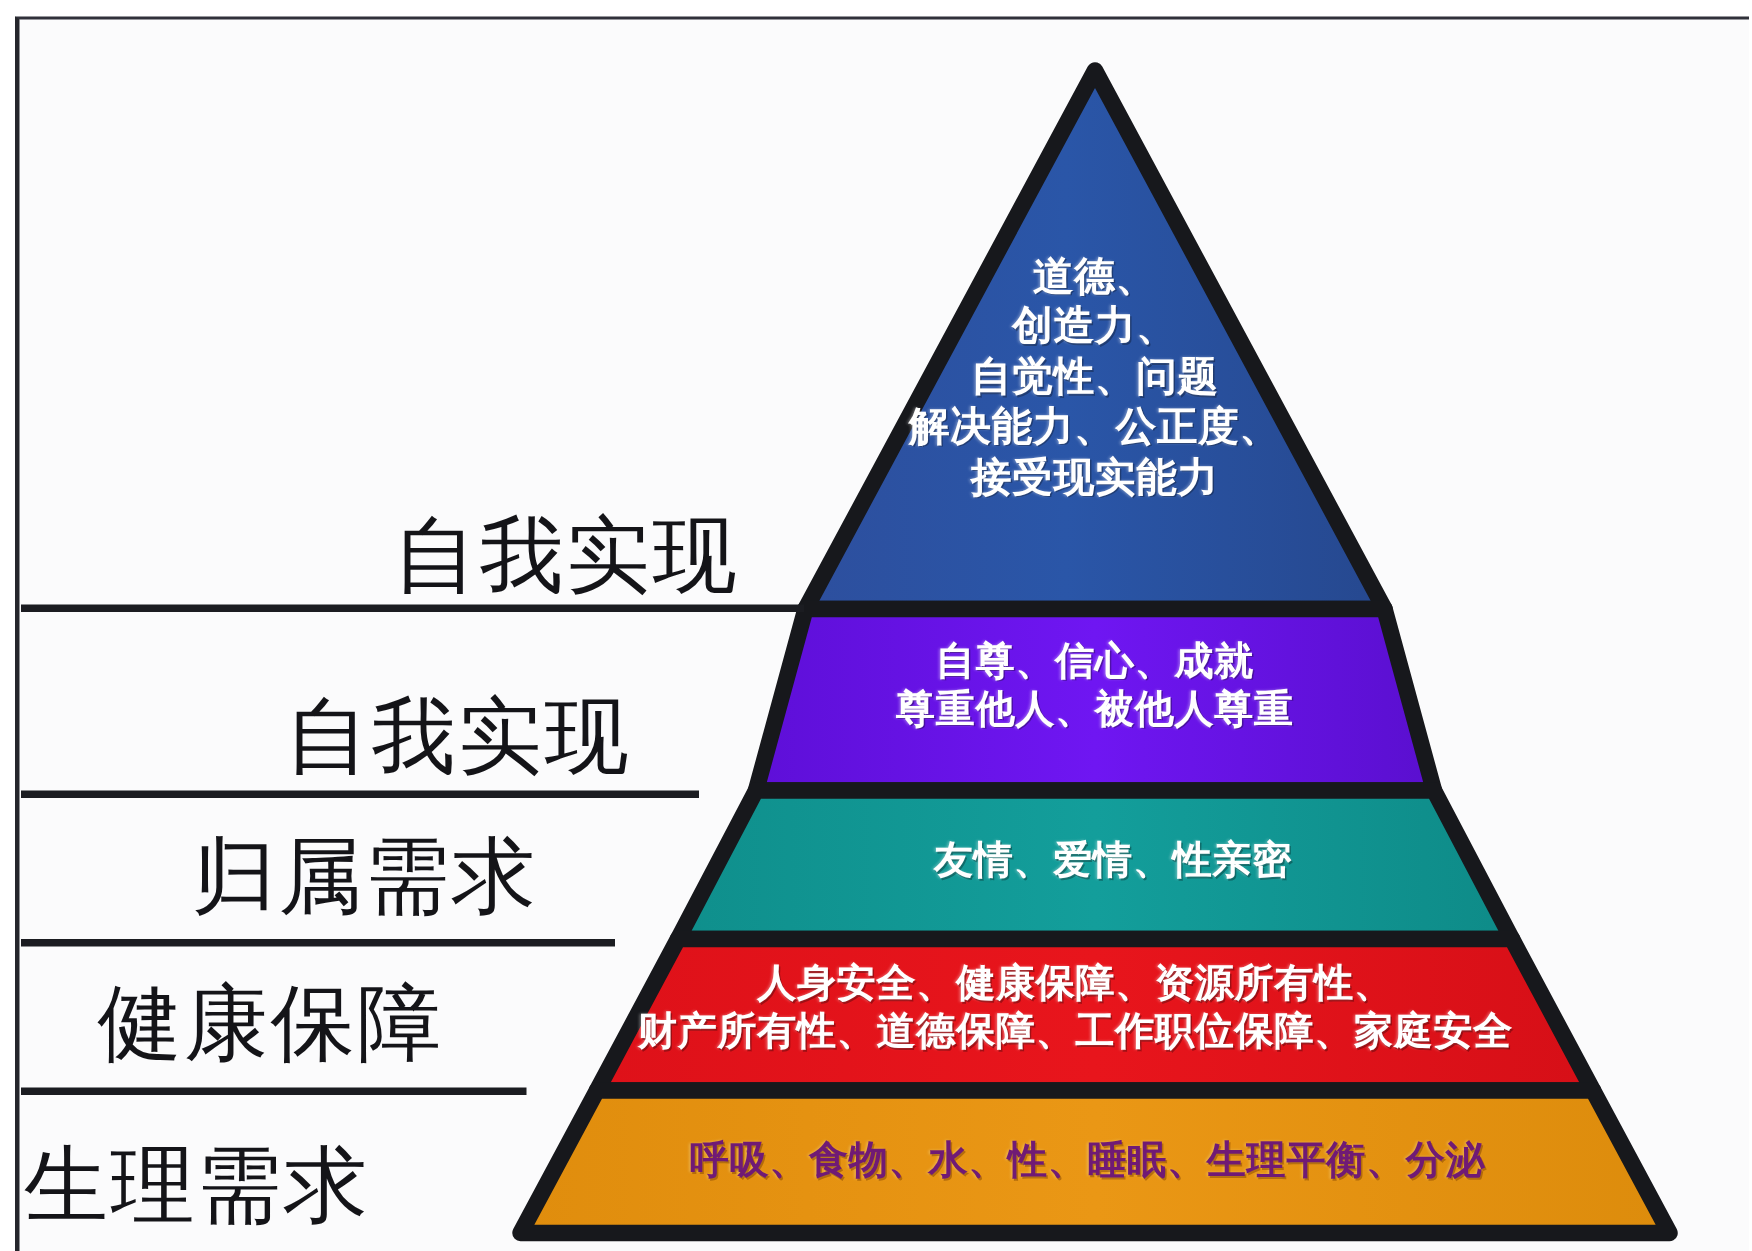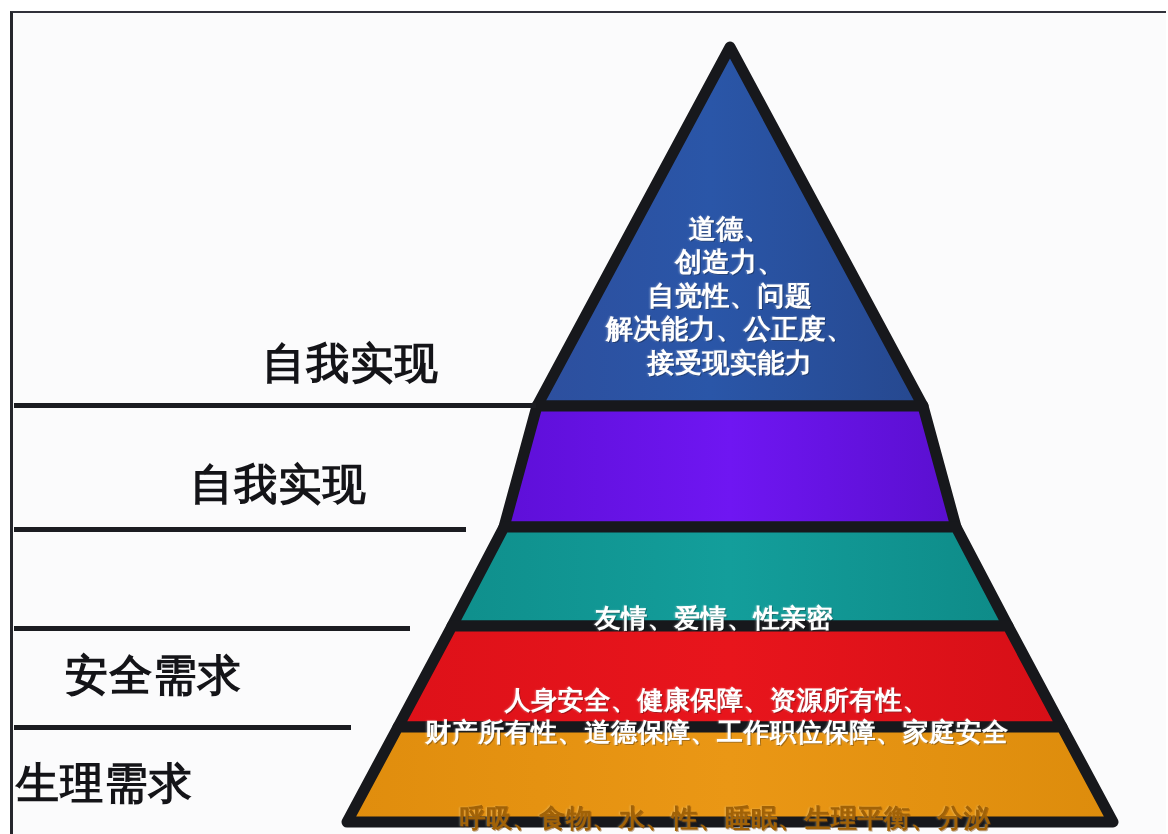--- a/index.html
+++ b/index.html
@@ -43,47 +43,46 @@
 
   
   .tier-text {
     position: absolute;
     text-align: center;
     font-weight: bold;
     line-height: 1.24;
     letter-spacing: 0.02em;
     white-space: pre-line;
     pointer-events: none;
-    margin-top: 45px;
   }
   .tier-text.light {
     color: #ffffff;
     text-shadow:
       1px 1px 0 rgba(0,0,0,.30),
       -1px 0 2px rgba(255,255,255,.35);
   }
   .tier-text.cream {
-    color: #a16207;
+    color: #701a75;
     text-shadow:
       1px 1px 0 rgba(120,60,0,.45),
       -1px 0 2px rgba(255,255,220,.30);
   }
 
   #t5txt { left: 530px; top: 168px; width: 400px; font-size: 27px; }
   #t4txt { left: 500px; top: 424px; width: 460px; font-size: 26px; }
-  #t3txt { left: 444px; top: 557px; width: 540px; font-size: 26px; }
+  #t3txt { left: 472px; top: 557px; width: 540px; font-size: 26px; }
   #t2txt { left: 332px; top: 639px; width: 770px; font-size: 26px; }
   #t1txt { left: 330px; top: 757px; width: 790px; font-size: 26px; }
 
   
   .cat-label {
     position: absolute;
     color: #141418;
-    font-weight: 700;
-    font-size: 43px;
+    font-weight: 400;
+    font-size: 56px;
     letter-spacing: 0.03em;
     line-height: 1;
     white-space: nowrap;
   }
 
   #c5 { left: 262px; top: 342px; }
   #c4 { left: 190px; top: 463px; }
   #c3 { left: 128px; top: 556px; }
   #c2 { left:  65px; top: 654px; }
   #c1 { left:  16px; top: 762px; text-align: right; }
@@ -146,35 +145,38 @@
 
     <path d="M 398 727 L 1062 727 L 1113 822 L 347 822 Z" fill="url(#gOrange)" stroke="#17181c" stroke-width="11" stroke-linejoin="round"></path>
   </svg>
 
   <div class="tier-text light" id="t5txt">道德、
 创造力、
 自觉性、问题
 解决能力、公正度、
 接受现实能力</div>
 
+  <div class="tier-text light" id="t4txt">自尊、信心、成就
+尊重他人、被他人尊重</div>
 
   <div class="tier-text light" id="t3txt">友情、爱情、性亲密</div>
 
   <div class="tier-text light" id="t2txt">人身安全、健康保障、资源所有性、
 财产所有性、道德保障、工作职位保障、家庭安全</div>
 
   <div class="tier-text cream" id="t1txt">呼吸、食物、水、性、睡眠、生理平衡、分泌</div>
 
   <div class="divider" id="d4"></div>
   <div class="divider" id="d3"></div>
   <div class="divider" id="d2"></div>
   <div class="divider" id="d1"></div>
 
   <div class="cat-label" id="c5">自我实现</div>
 
   <div class="cat-label" id="c4">自我实现</div>
 
+  <div class="cat-label" id="c3">归属需求</div>
 
-  <div class="cat-label" id="c2">安全需求</div>
+  <div class="cat-label" id="c2">健康保障</div>
 
   <div class="cat-label" id="c1">生理需求</div>
 
 </div>
 
 </body></html>

